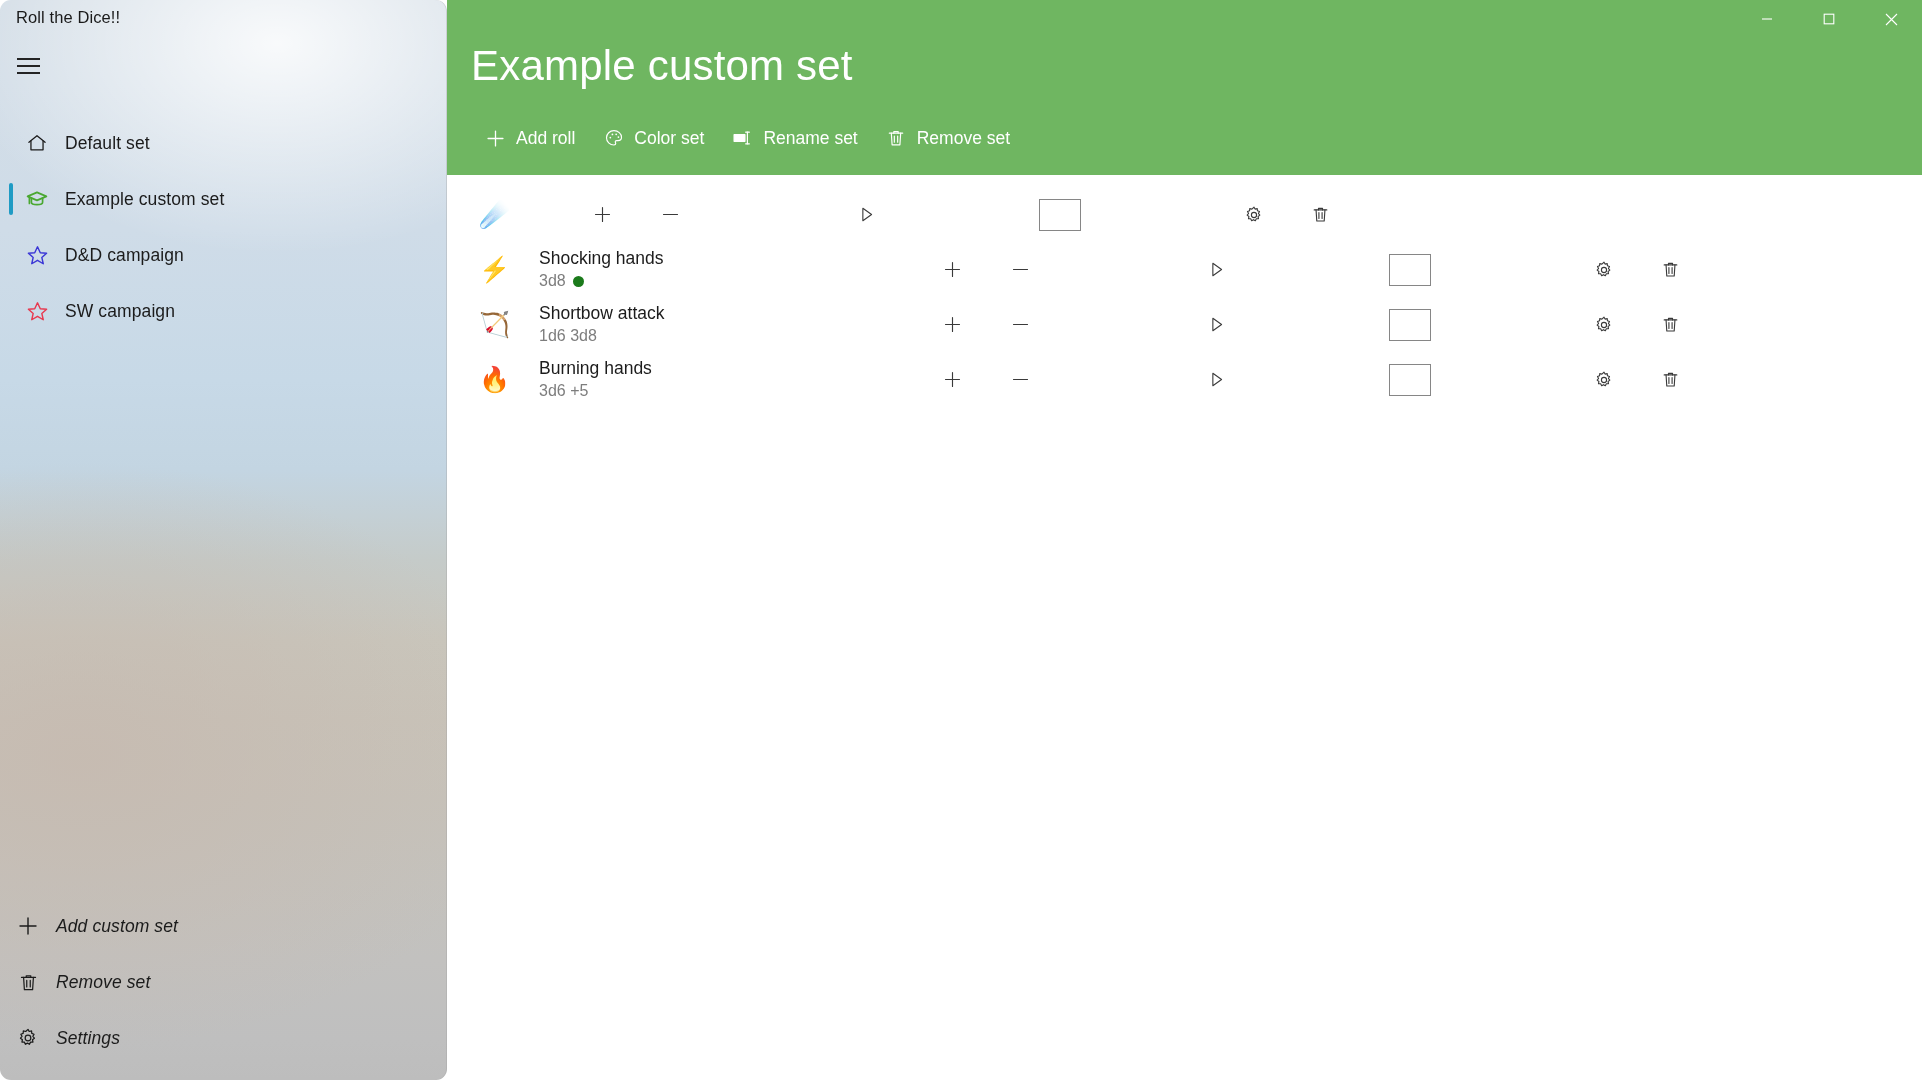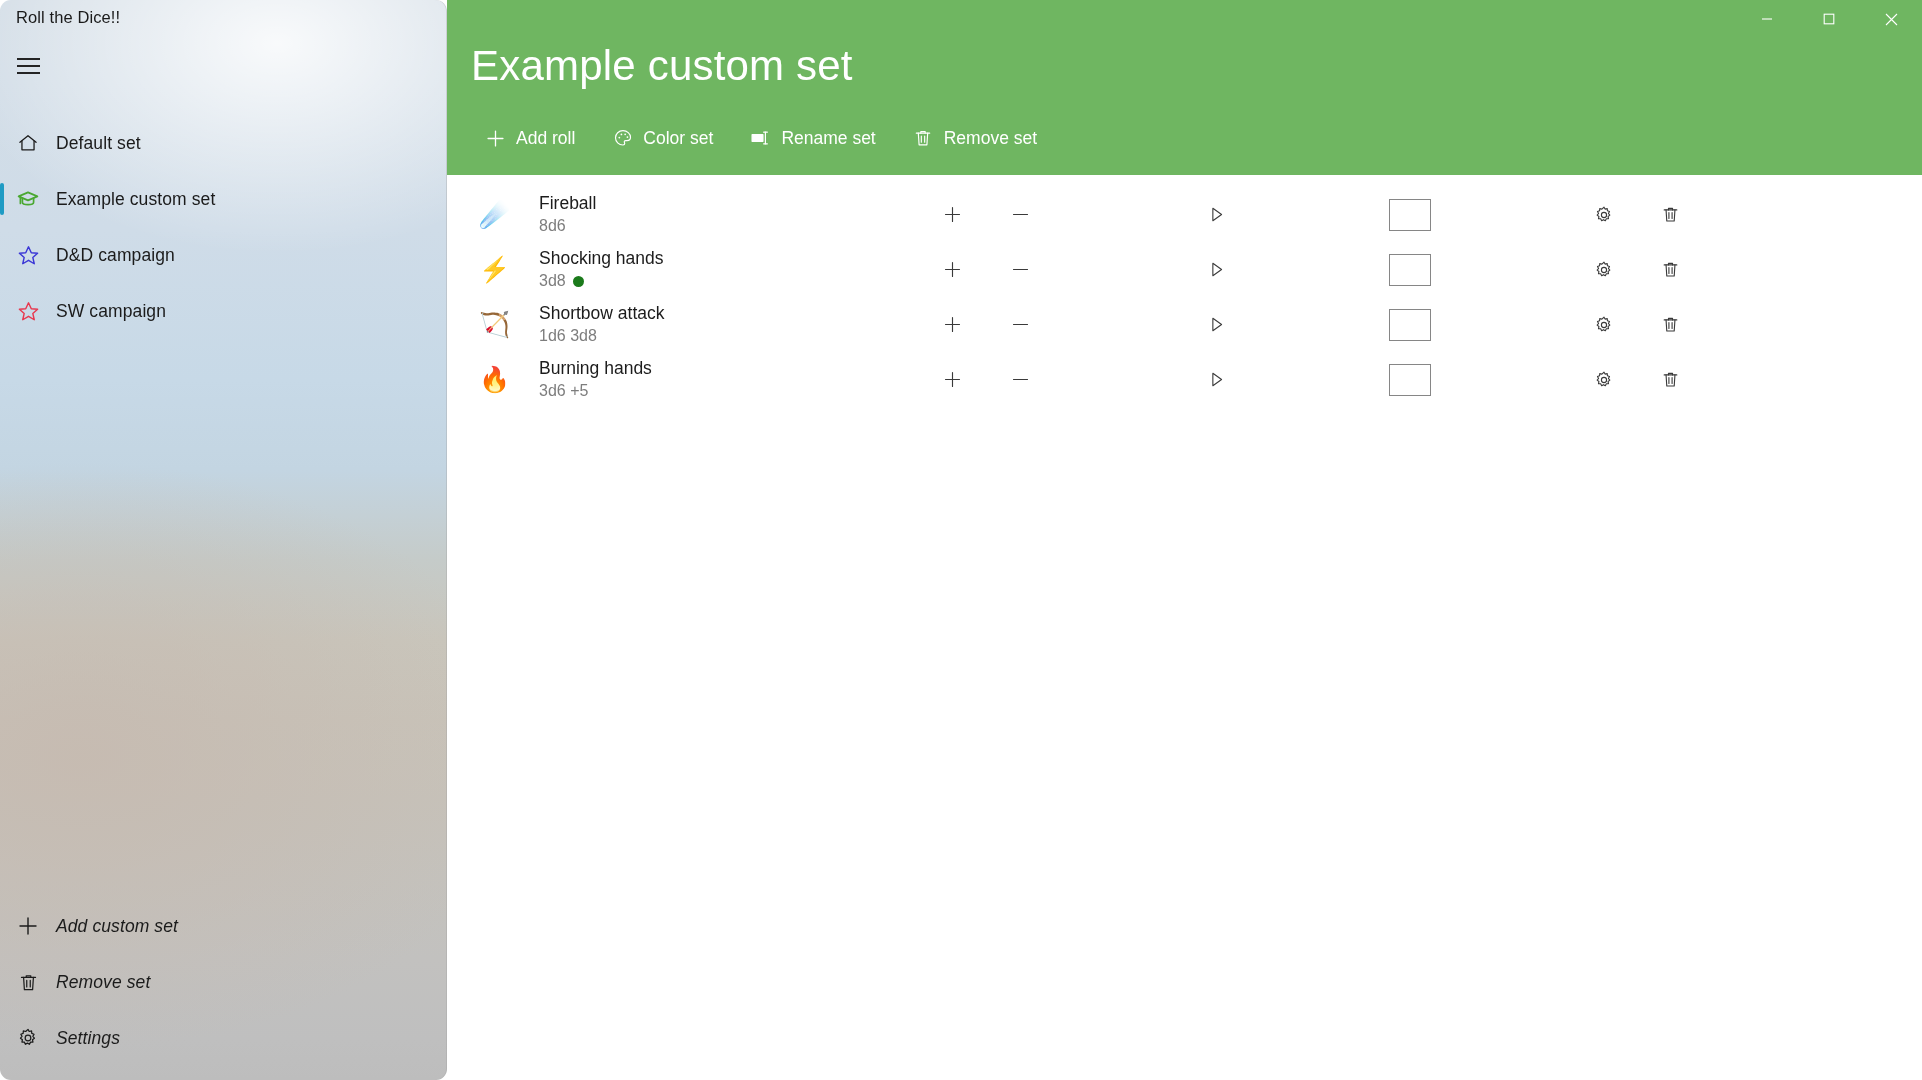--- a/index.html
+++ b/index.html
@@ -71,21 +71,21 @@
   .hamburger .bars { width: 23px; }
   .hamburger .bars i {
     display: block;
     height: 1.6px;
     background: #242424;
     margin: 5.2px 0;
   }
 
   .nav-list {
     position: absolute;
-    left: 0;
+    left: 9px;
     top: 115px;
     width: 447px;
   }
 
   .nav-item {
     position: relative;
     display: flex;
     align-items: center;
     height: 56px;
     padding-left: 0px;
@@ -172,21 +172,21 @@
     letter-spacing: 0.2px;
     white-space: nowrap;
   }
 
   .cmdbar {
     position: absolute;
     left: 24px;
     top: 118px;
     display: flex;
     align-items: flex-end;
-    gap: 9px;
+    gap: 0px;
   }
   .cmd-btn {
     display: flex;
     align-items: center;
     gap: 10px;
     height: 40px;
     padding: 0 14px;
     color: #ffffff;
     font-size: 17.5px;
     white-space: nowrap;
@@ -460,26 +460,20 @@
           <span>Remove set</span>
         </div>
 
       </div>
     </div>
 
     <div id="rolls">
 
       <div class="roll-row">
         <span class="roll-emoji">☄️</span>
-        <span class="roll-text">
-          <span class="roll-name">Fireball</span>
-          <span class="roll-sub">
-            <span>8d6</span>
-          </span>
-        </span>
         <span class="icon-btn sp-plus">
           <svg width="21" height="21" viewBox="0 0 24 24" stroke="#3a3a3a" stroke-width="1.3" stroke-linecap="round">
               <path d="M12 4 L12 20 M4 12 L20 12"></path>
             </svg>
         </span>
         <span class="icon-btn sp-minus">
           <svg width="21" height="21" viewBox="0 0 24 24" stroke="#3a3a3a" stroke-width="1.3" stroke-linecap="round">
               <path d="M4 12 L20 12"></path>
             </svg>
         </span>

